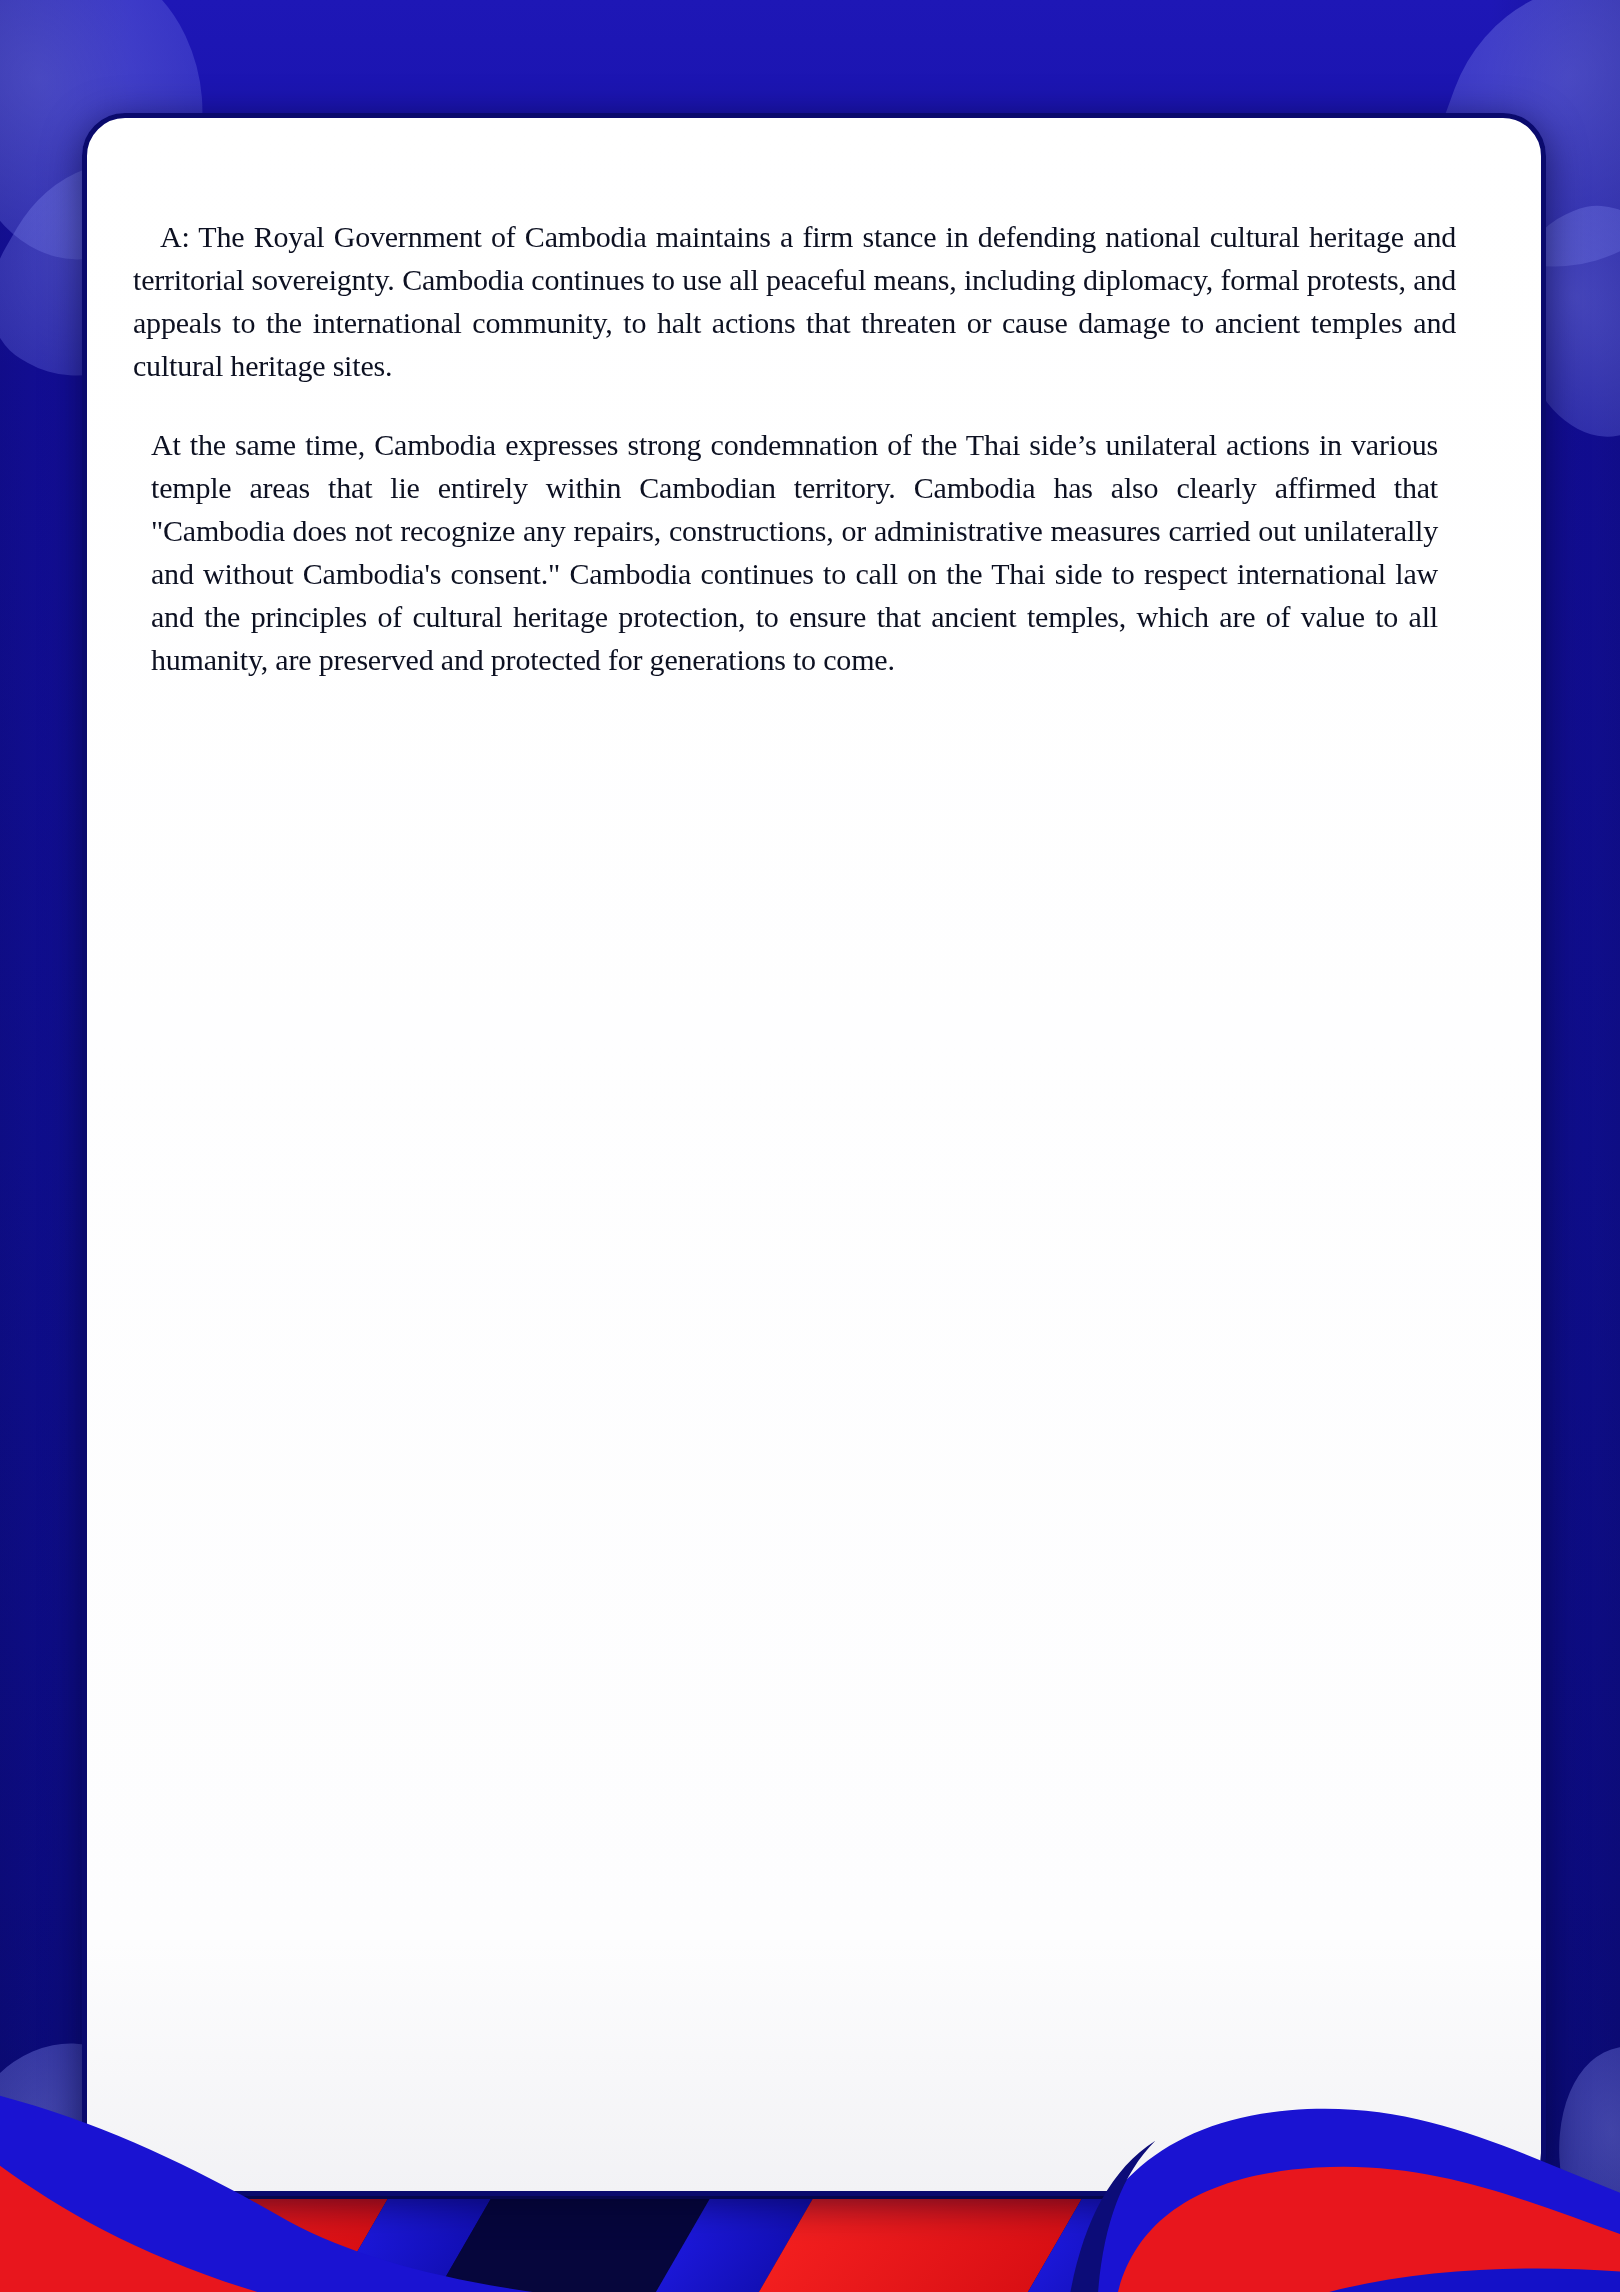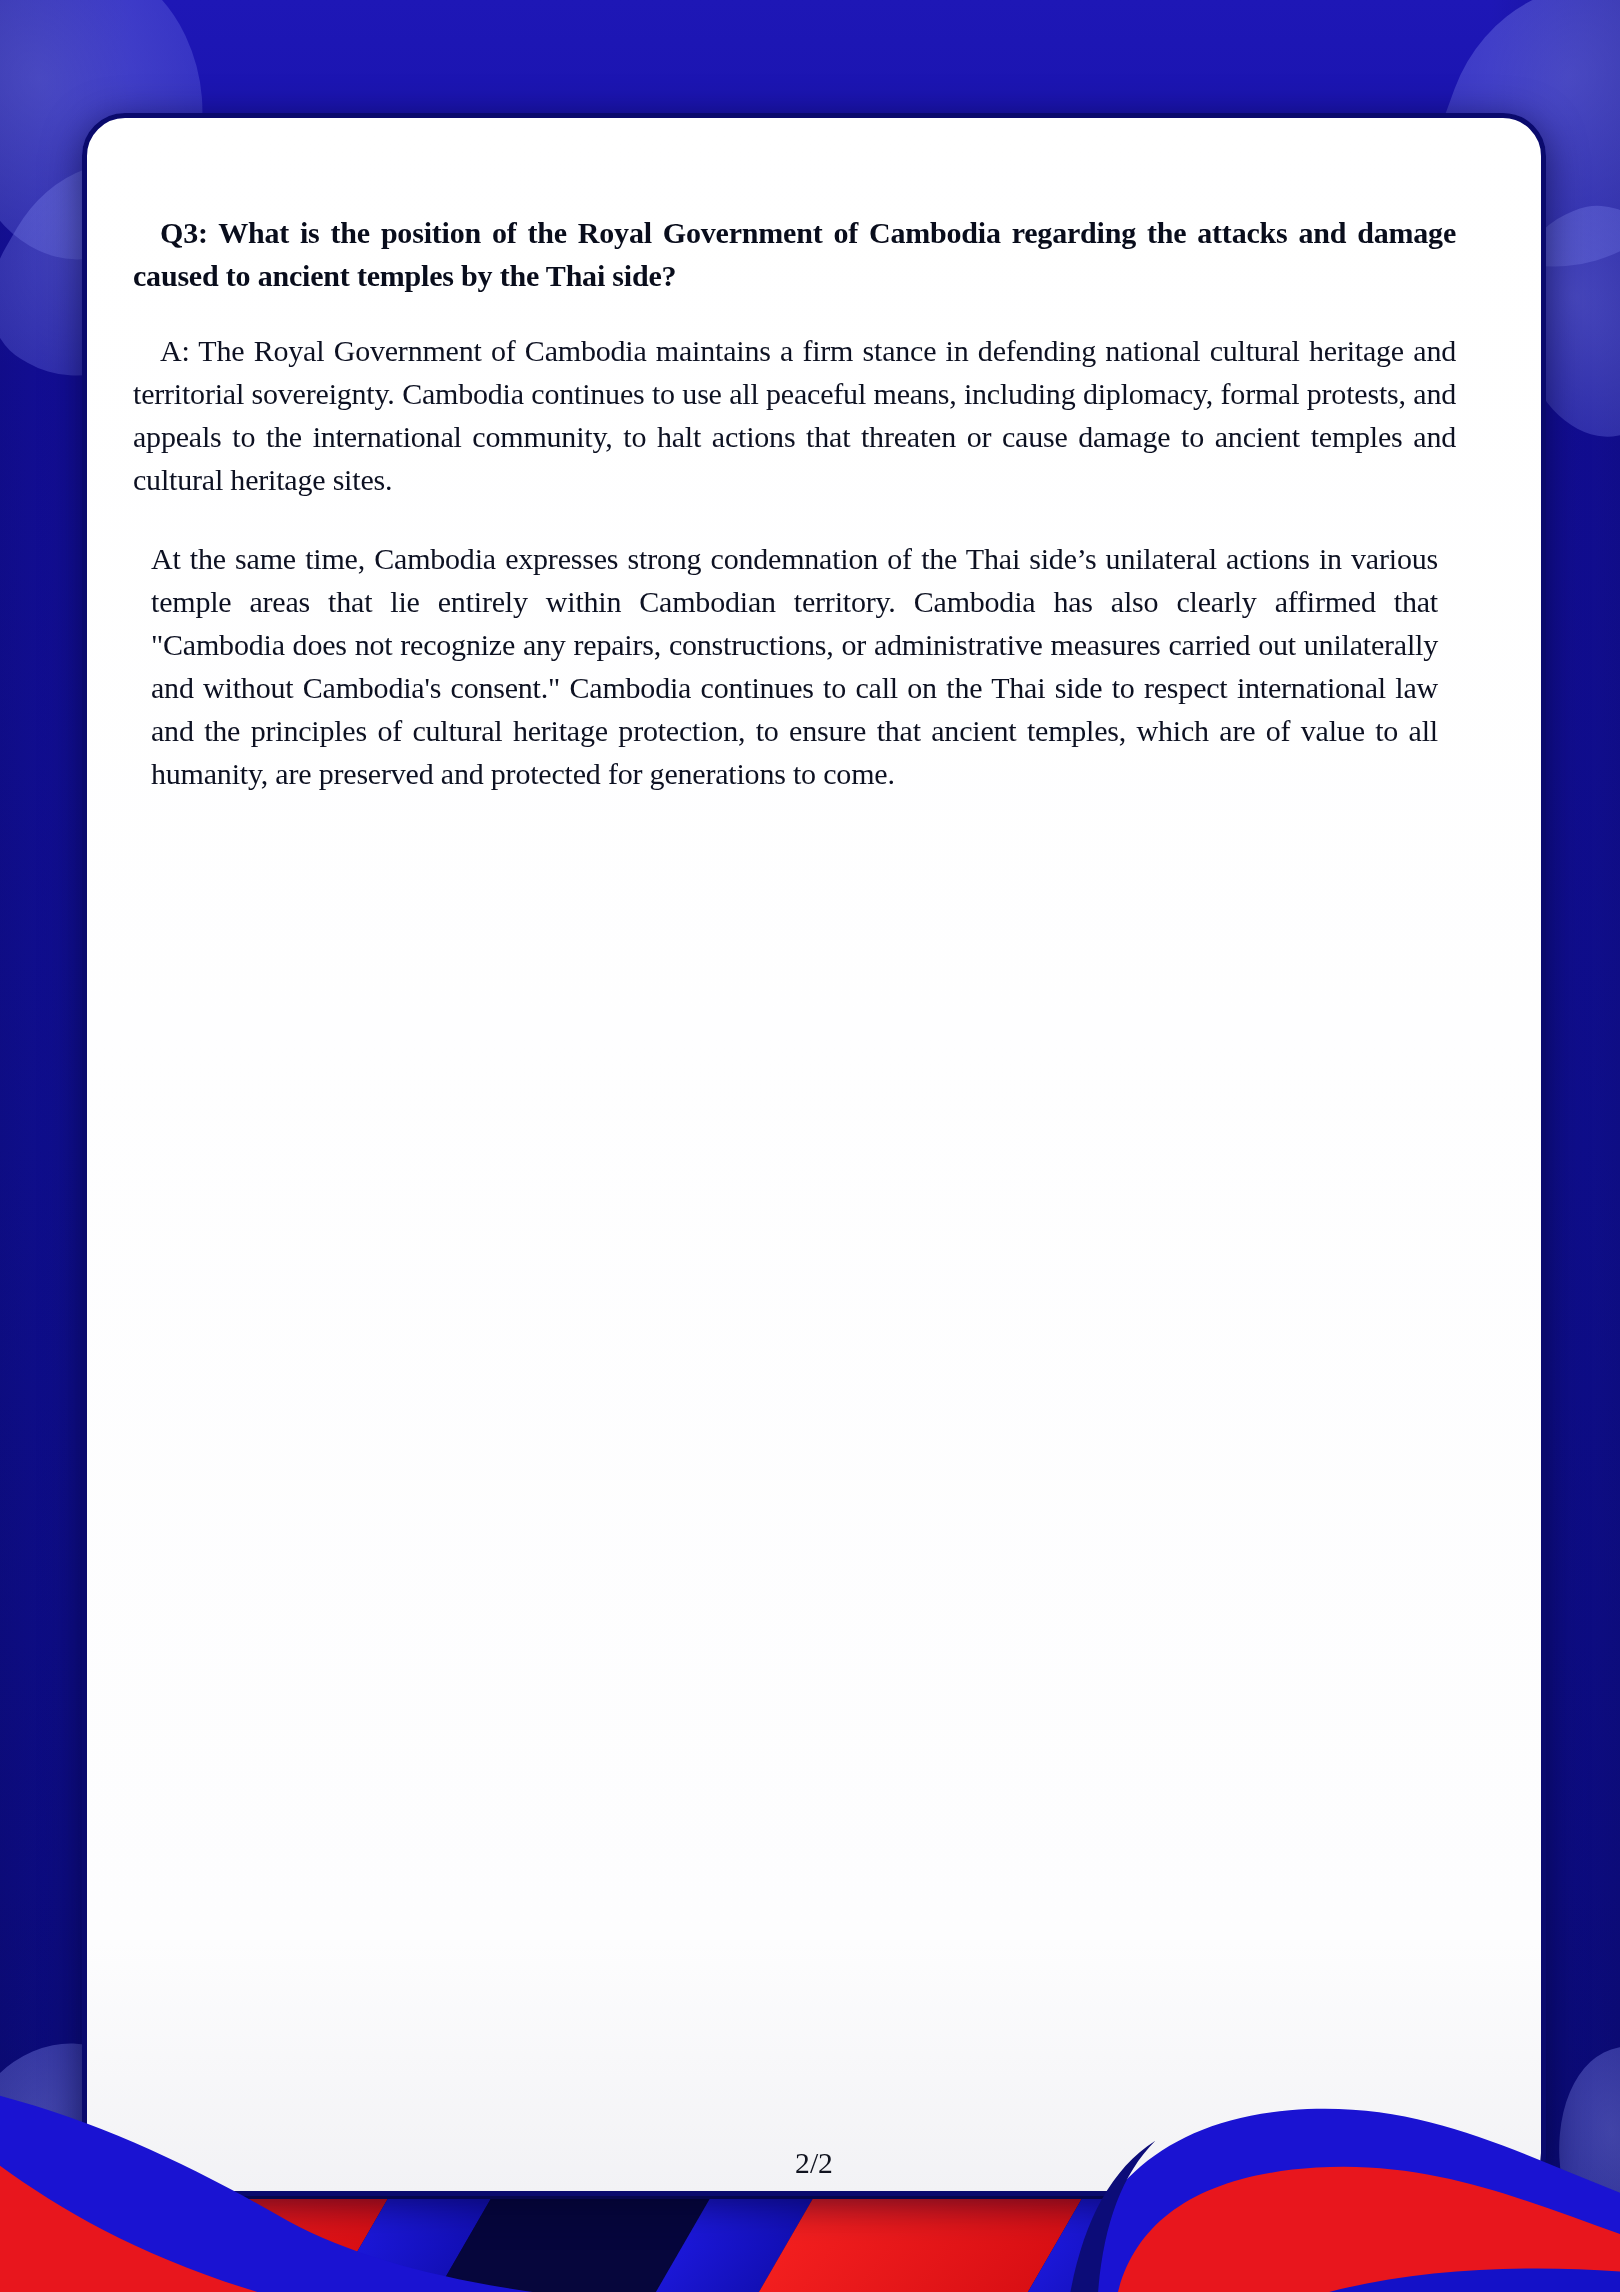--- a/index.html
+++ b/index.html
@@ -74,25 +74,23 @@
     <div class="stripe s-dark" style="left:497px;width:219px;"></div>
     <div class="stripe s-blue" style="left:716px;width:103px;"></div>
     <div class="stripe s-red" style="left:819px;width:269px;"></div>
     <div class="stripe s-blue" style="left:1088px;width:103px;"></div>
     <div class="stripe s-dark" style="left:1191px;width:90px;"></div>
     <div class="stripe s-red" style="left:1281px;width:376px;"></div>
   </div>
 
   <div class="card">
     <div class="content">
-      <p class="question">Q3: What is the position of the Royal Government of Cambodia regarding the attacks and damage caused to ancient temples by the Thai side?</p>
       <p class="para-1">A: The Royal Government of Cambodia maintains a firm stance in defending national cultural heritage and territorial sovereignty. Cambodia continues to use all peaceful means, including diplomacy, formal protests, and appeals to the international community, to halt actions that threaten or cause damage to ancient temples and cultural heritage sites.</p>
       <p class="para-2">At the same time, Cambodia expresses strong condemnation of the Thai side’s unilateral actions in various temple areas that lie entirely within Cambodian territory. Cambodia has also clearly affirmed that "Cambodia does not recognize any repairs, constructions, or administrative measures carried out unilaterally and without Cambodia's consent." Cambodia continues to call on the Thai side to respect international law and the principles of cultural heritage protection, to ensure that ancient temples, which are of value to all humanity, are preserved and protected for generations to come.</p>
     </div>
-    <div class="pagenum">2/2</div>
   </div>
 
   <svg class="fx" style="left:0;top:2033px;" width="681" height="278" viewBox="0 0 760 310" preserveAspectRatio="none">
     <path d="M 0 70 C 120 102, 225 154, 322 210 C 422 264, 565 292, 745 304 L 745 310 L 0 310 Z" fill="#1a13d2"></path>
     <path d="M 0 148 C 72 200, 162 252, 298 292 C 338 302, 372 308, 405 312 L 0 312 Z" fill="#e8161d"></path>
   </svg>
 
   <svg class="fx" style="left:1021px;top:2087px;" width="599" height="206" viewBox="0 0 669 230" preserveAspectRatio="none">
     <path d="M 55 230 C 75 120, 155 38, 300 26 C 445 14, 545 70, 669 118 L 669 230 Z" fill="#1a13d2"></path>
     <path d="M 55 230 C 70 150, 100 92, 150 60 C 112 98, 92 155, 86 230 Z" fill="#0c0c78"></path>

